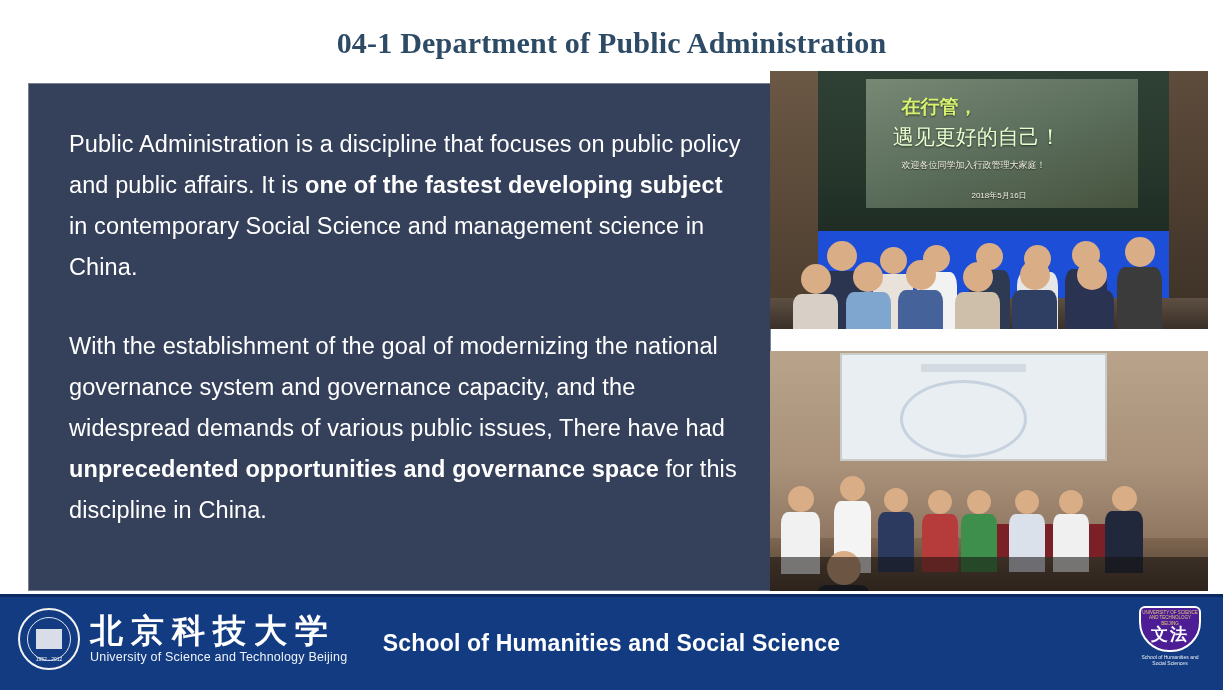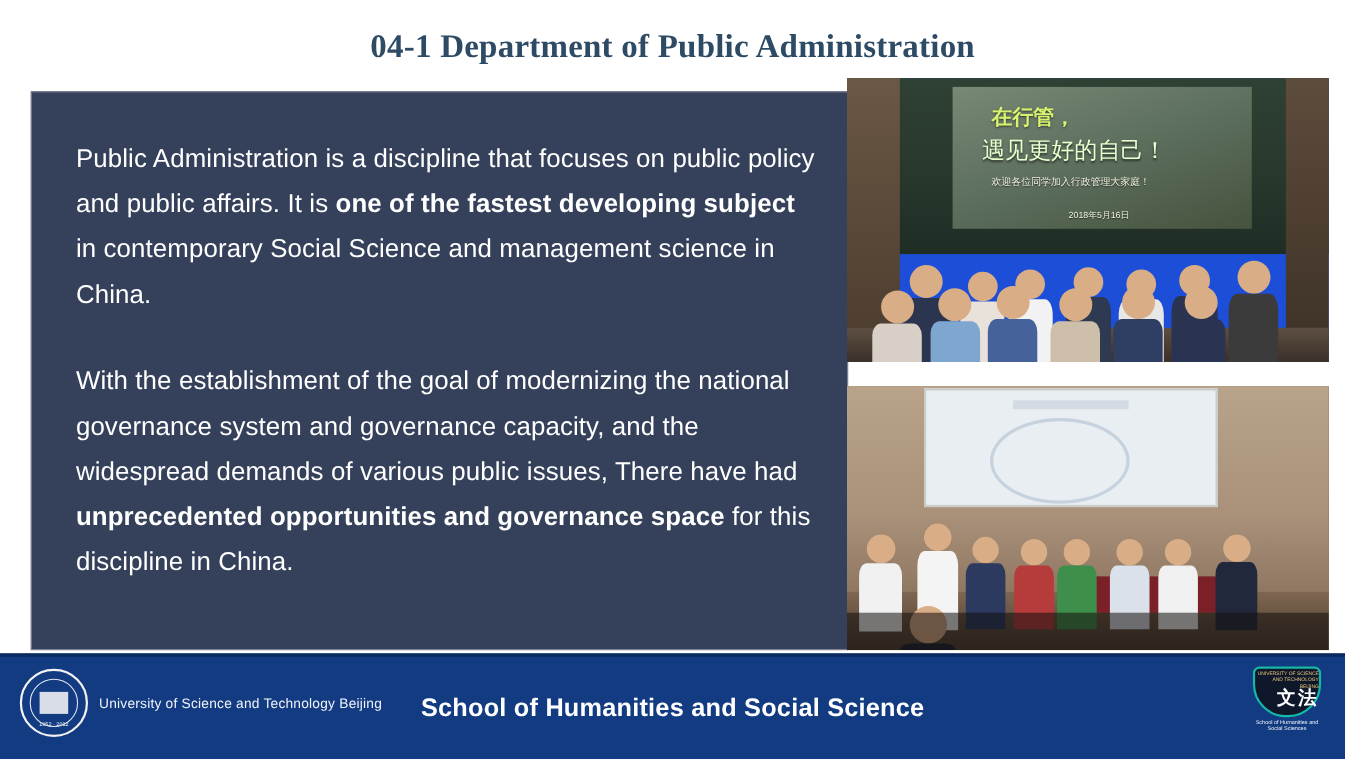--- a/index.html
+++ b/index.html
@@ -227,26 +227,25 @@
   .logo-right {
     position: absolute;
     right: 20px;
     top: 9px;
     width: 66px;
     height: 72px;
     text-align: center;
   }
   .badge {
     width: 62px; height: 46px; margin: 0 auto;
-    border: 2px solid #14b8a6;
+    border: 2px solid #ffffff;
     border-radius: 6px 6px 30px 30px;
-    background: #0f172a;
+    background: #4c1d95;
     position: relative;
     box-sizing: border-box;
-    text-align: right;
   }
   .badge-top {
     position: absolute; left: 0; right: 0; top: 2px;
     font-size: 4.5px; color: #e8c87a; line-height: 1.2;
   }
   .badge-cn {
     position: absolute; left: 0; right: 0; top: 15px;
     font-size: 17px; font-weight: bold; color: #ffffff;
     letter-spacing: 2px;
     font-family: "DejaVu Sans", sans-serif;
@@ -386,20 +385,21 @@
   </div>
 
   <div class="footer">
 
     <div class="logo-left">
       <div class="logo-seal">
         <div class="seal-inner"></div>
         <div class="seal-year">1952 · 2012</div>
       </div>
       <div>
+        <div class="logo-cn">北京科技大学</div>
         <div class="logo-en">University of Science and Technology Beijing</div>
       </div>
     </div>
 
     <div class="footer-center">School of Humanities and Social Science</div>
 
     <div class="logo-right">
       <div class="badge">
         <div class="badge-top">UNIVERSITY OF SCIENCE AND TECHNOLOGY BEIJING</div>
         <div class="badge-cn">文法</div>

